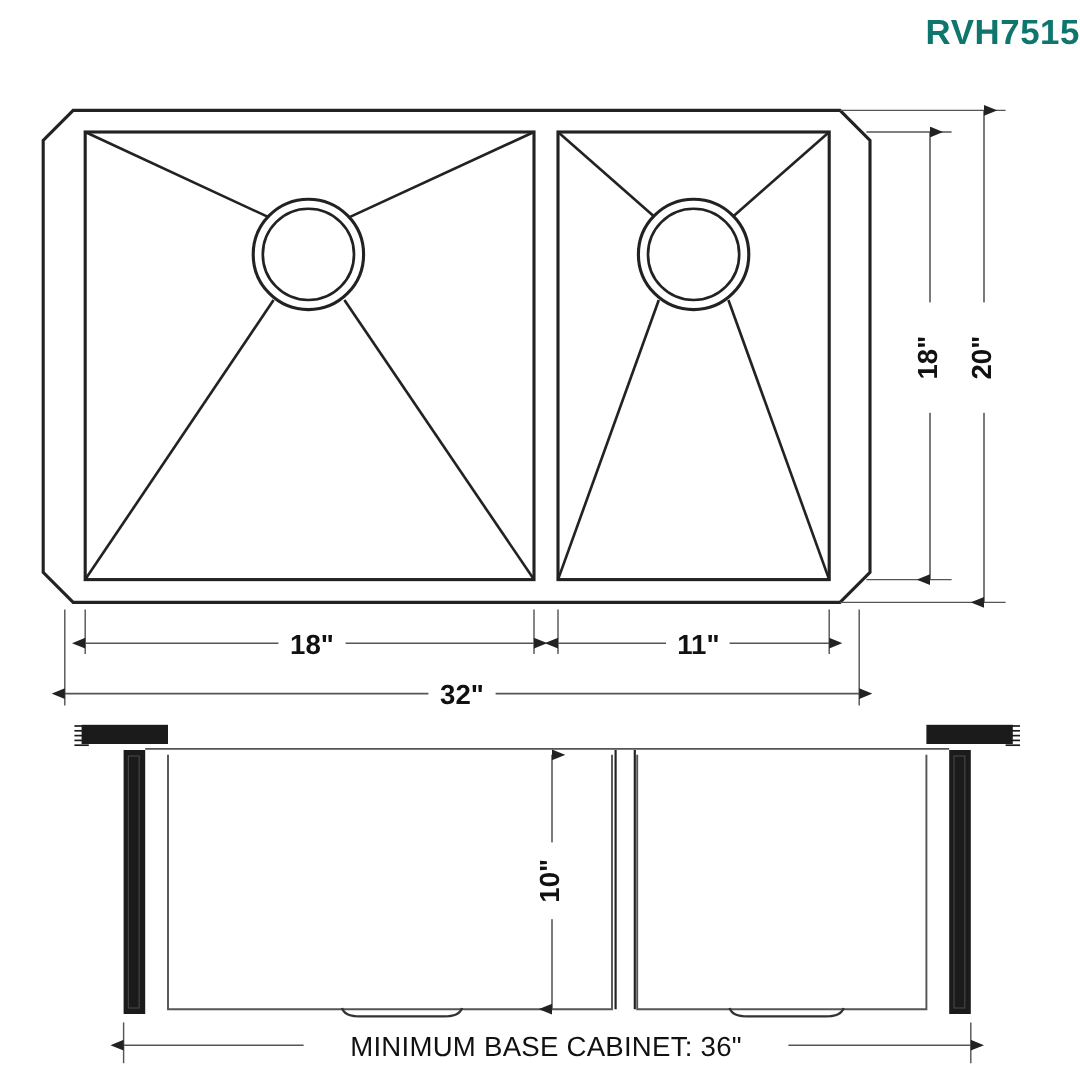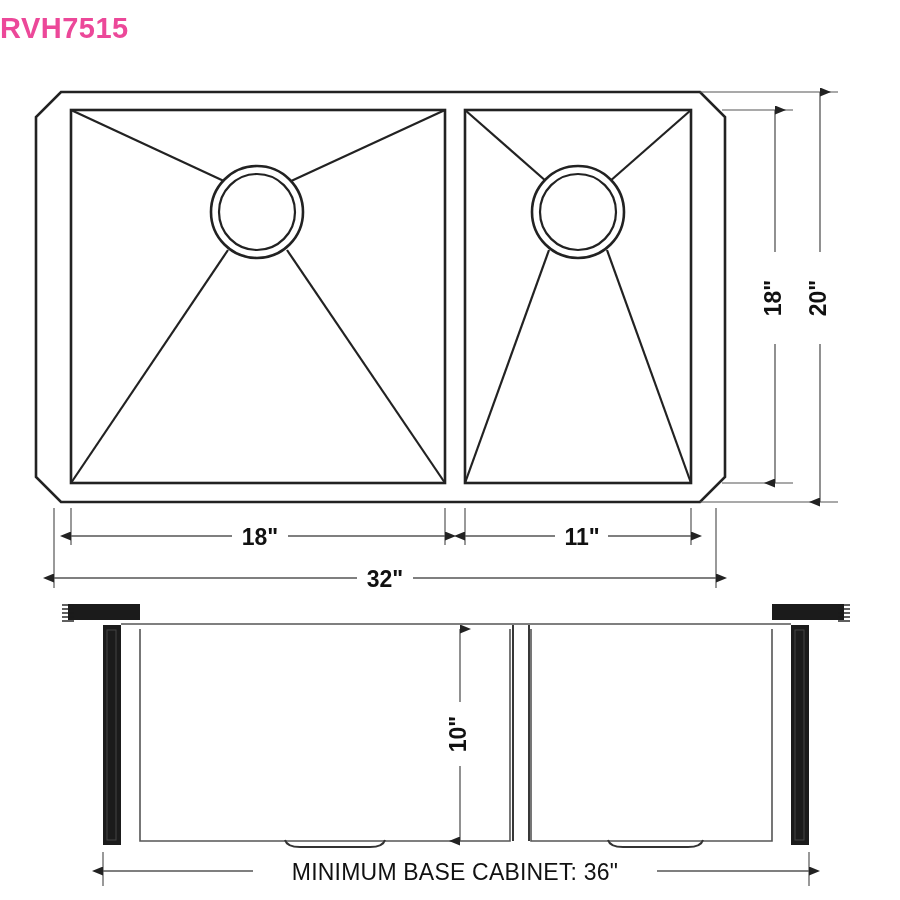--- a/index.html
+++ b/index.html
@@ -17,26 +17,26 @@
     position: relative;
     width: 900px;
     height: 900px;
     background: #ffffff;
   }
   #title {
     position: absolute;
     top: 12px;
     left: 0;
     width: 900px;
-    text-align: left;
+    text-align: right;
     font-family: "Liberation Sans", sans-serif;
     font-weight: bold;
     font-size: 29px;
     letter-spacing: 0.5px;
-    color: #ec4899;
+    color: #0f766e;
   }
   svg#drawing {
     position: absolute;
     top: 0;
     left: 0;
     width: 900px;
     height: 900px;
     display: block;
   }
   .dimtext {

